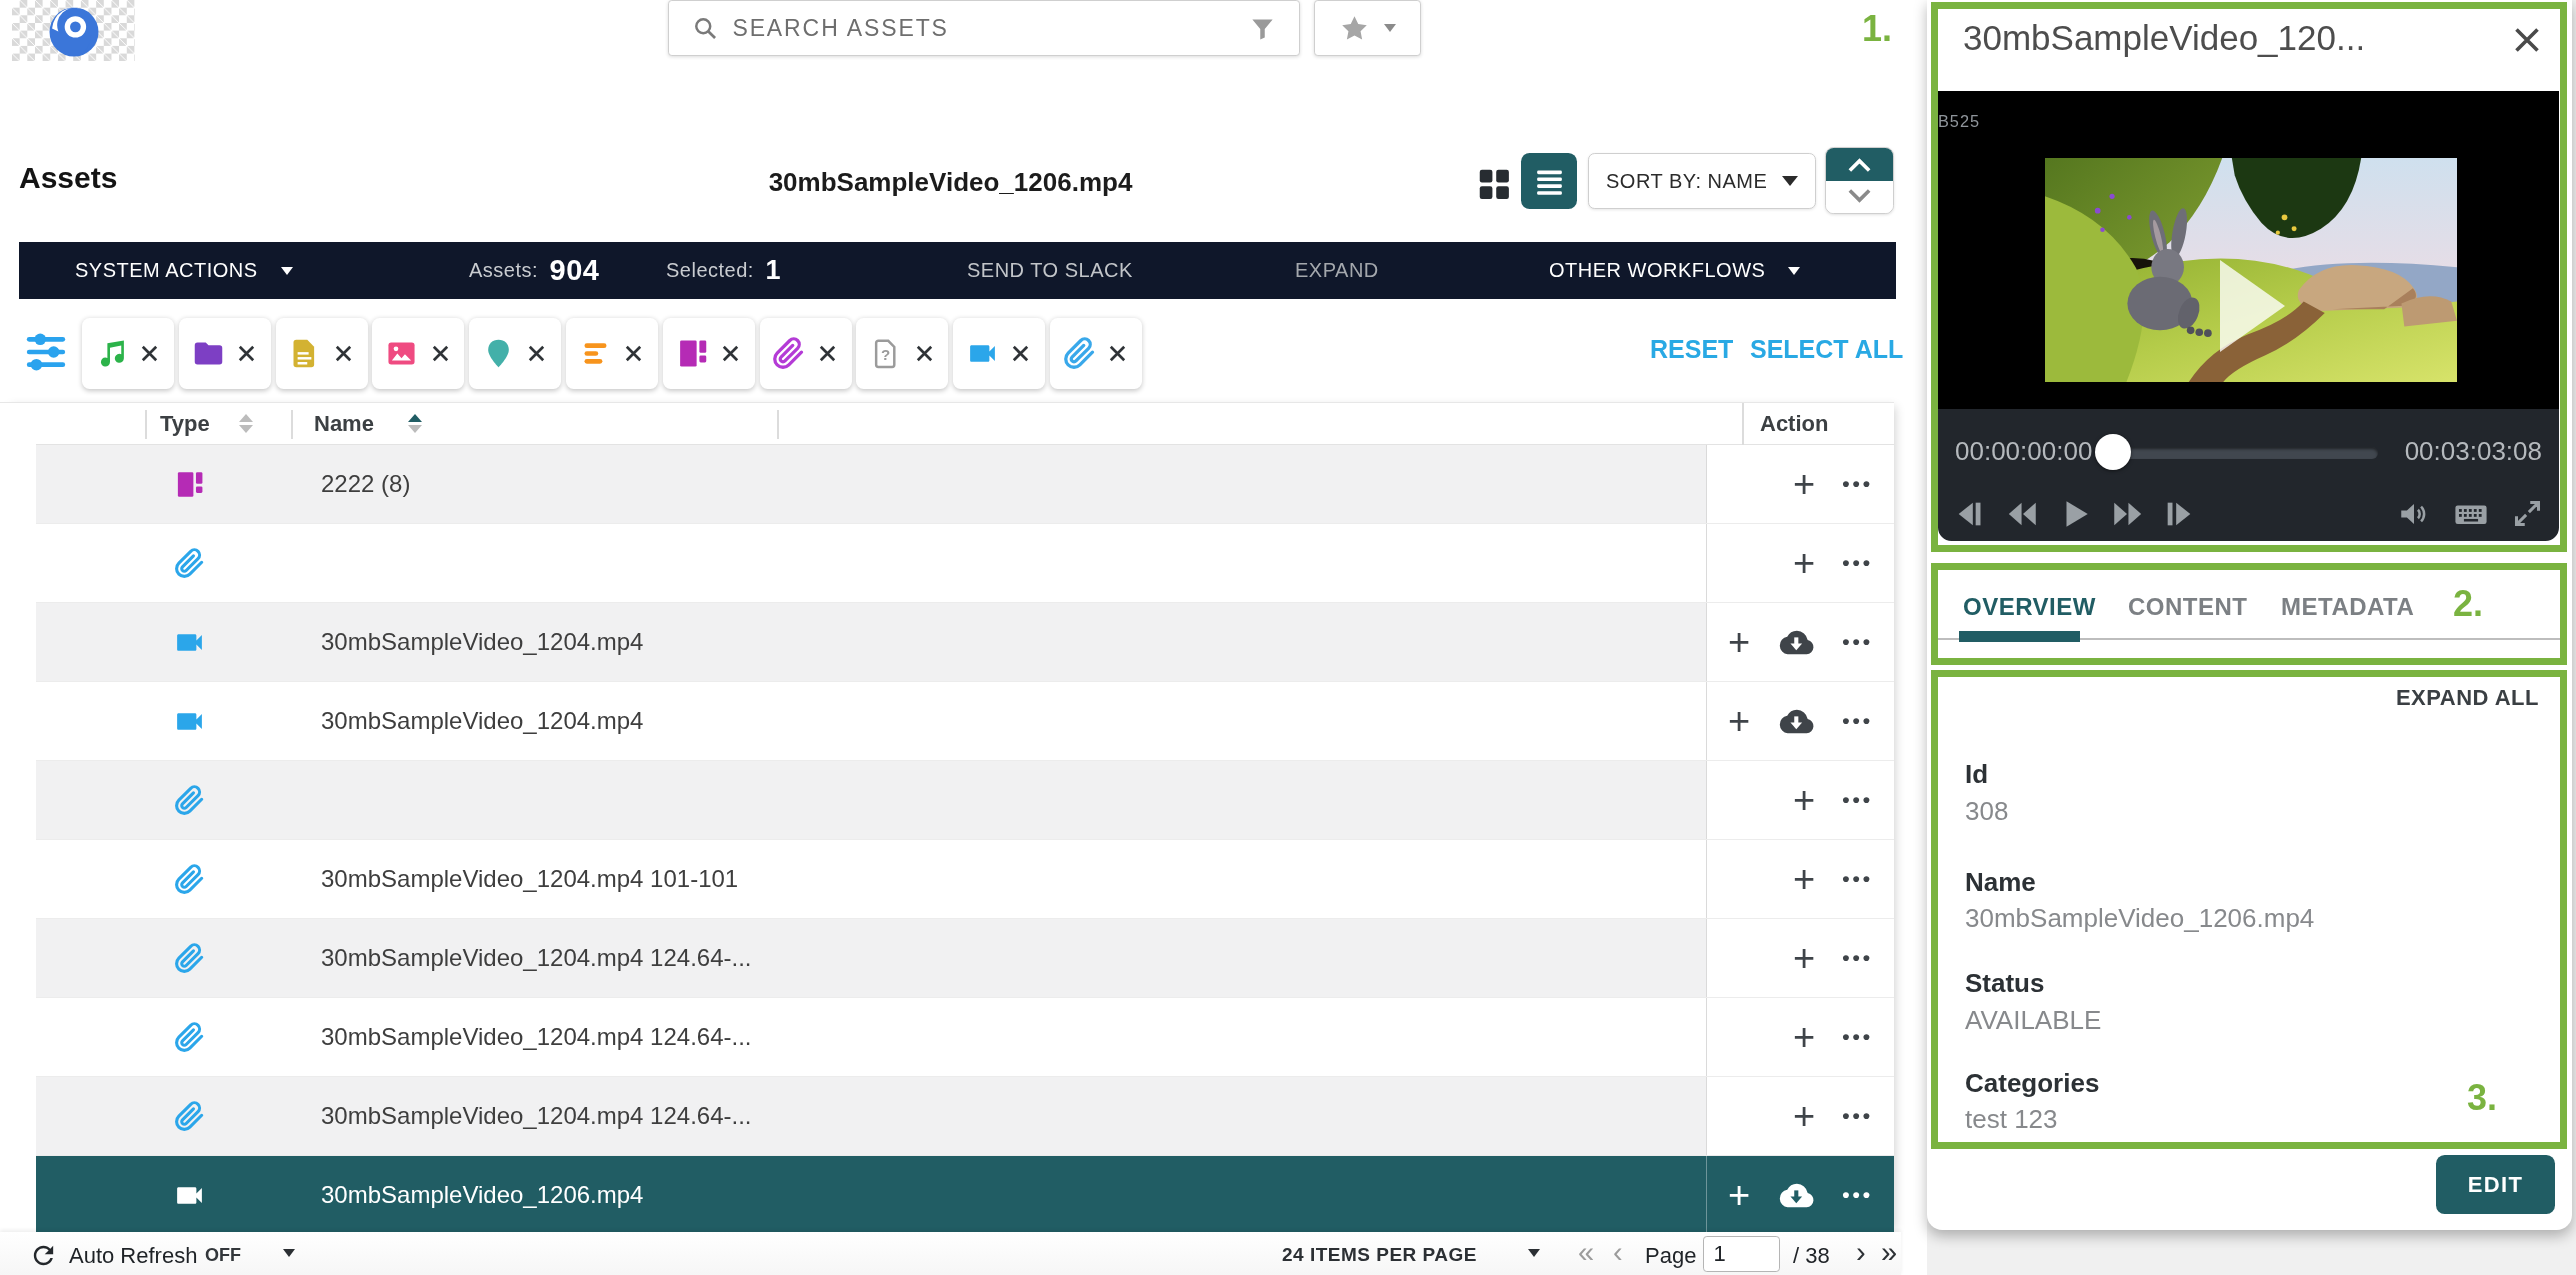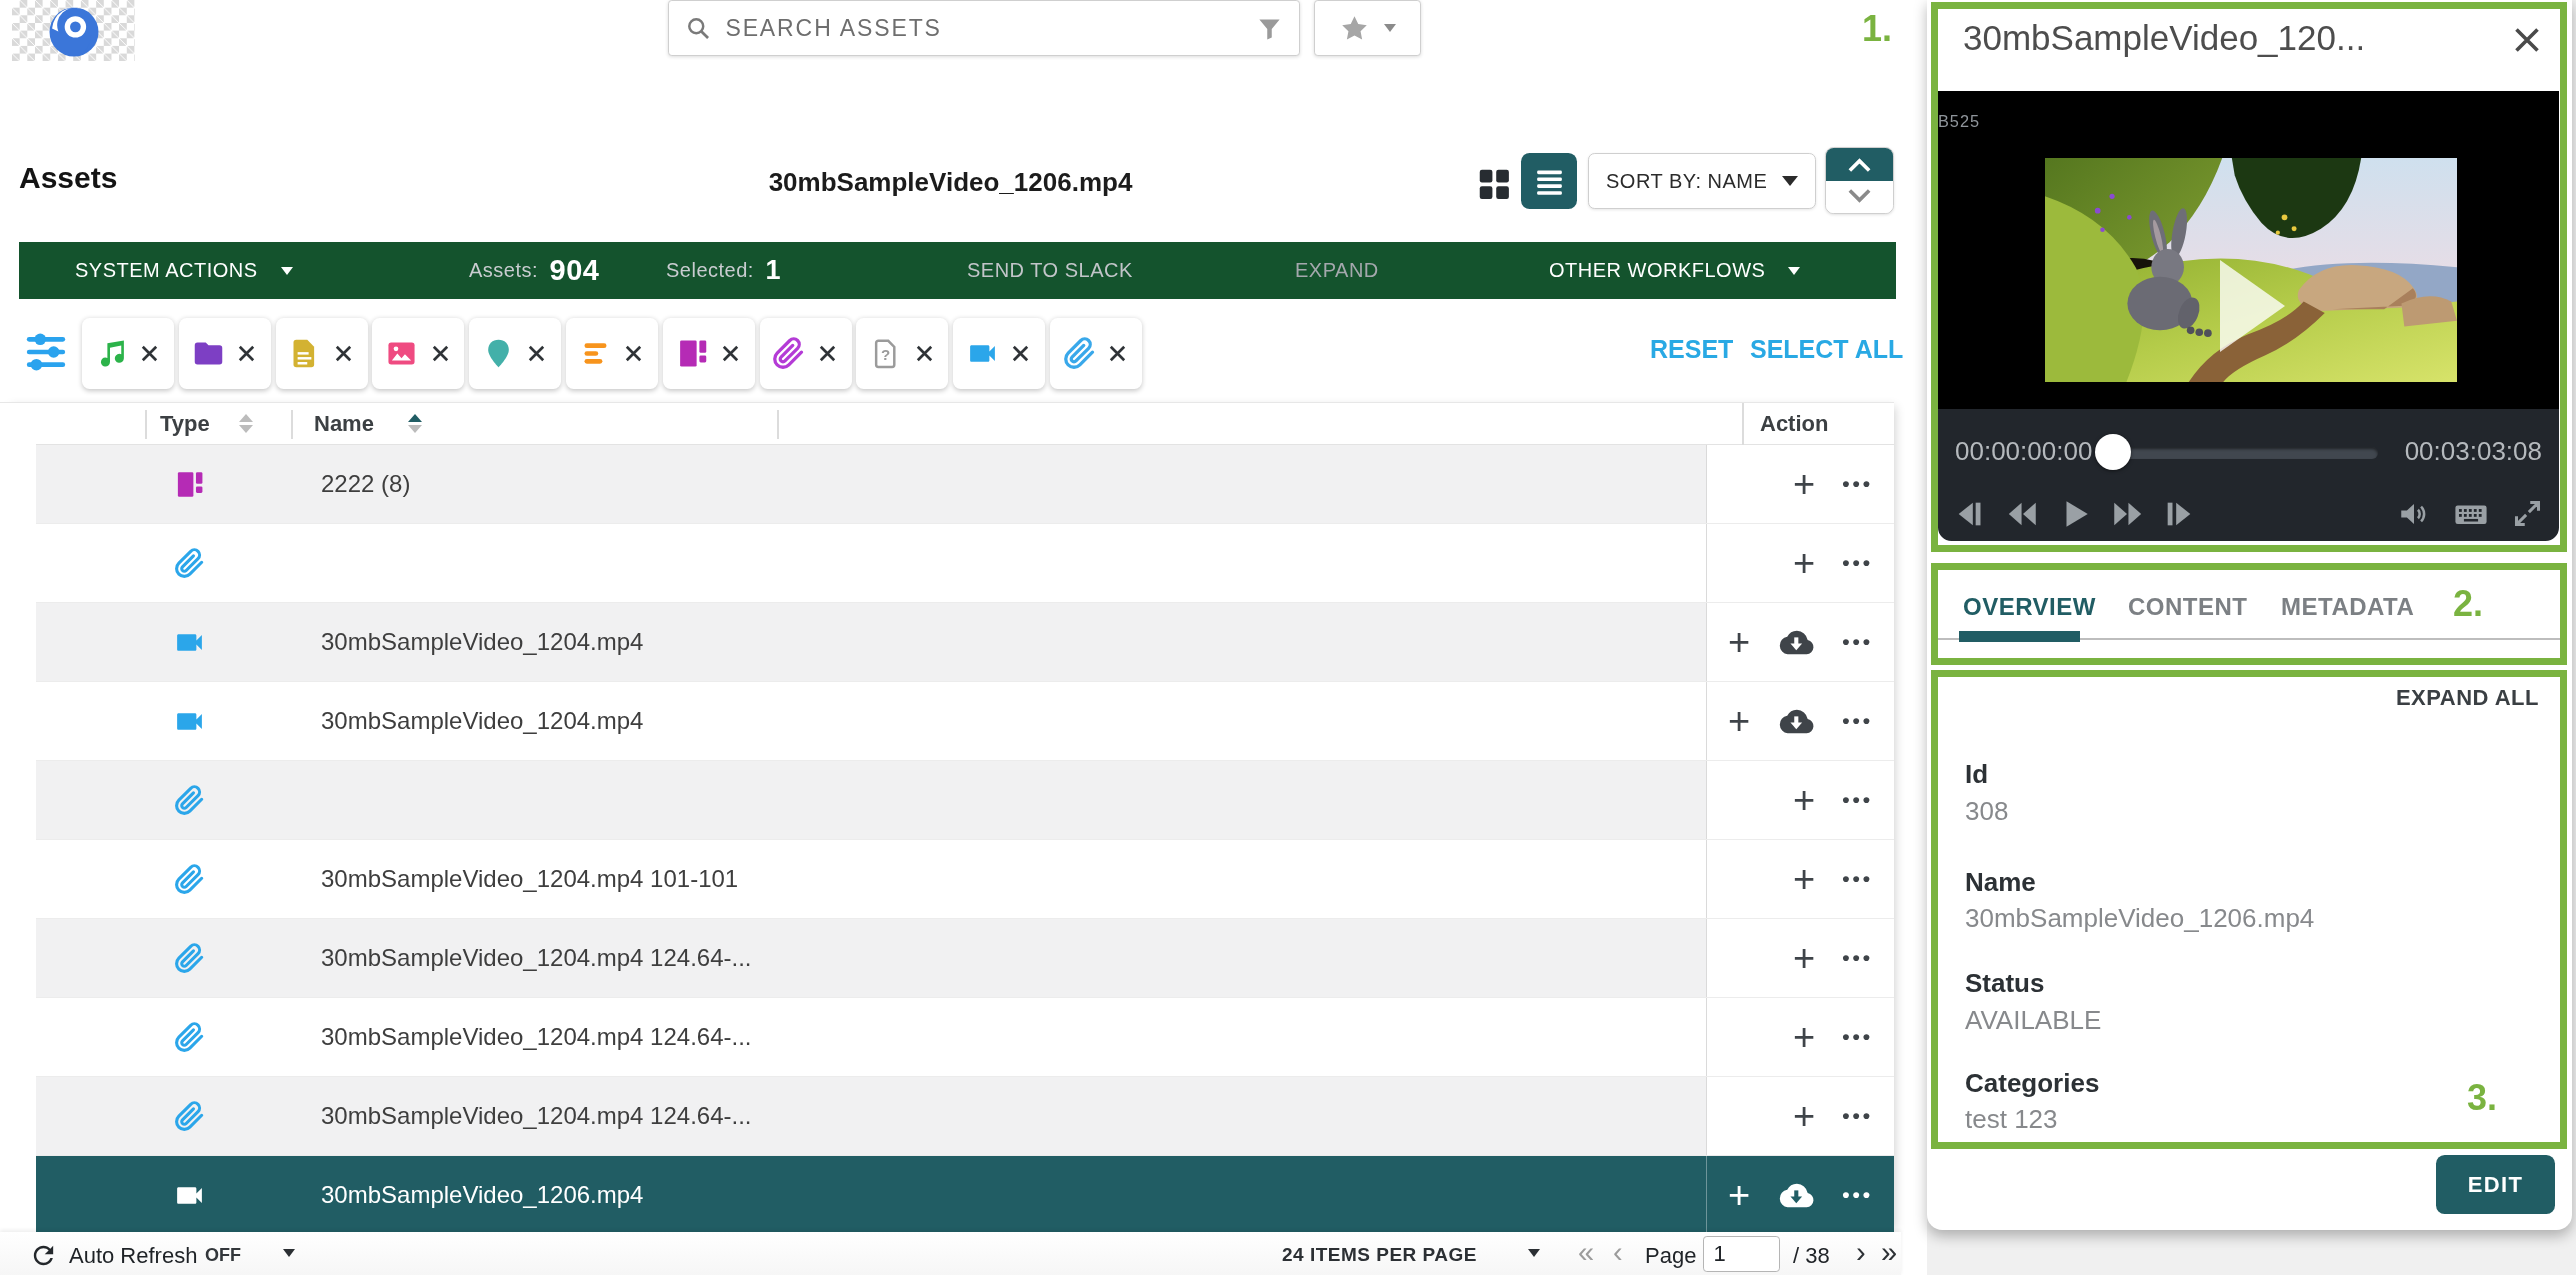--- a/index.html
+++ b/index.html
@@ -11,21 +11,21 @@
   
   .logo-tile { position:absolute; left:11.5px; top:0; width:123px; height:61px;
     background-color:#fff;
     background-image:linear-gradient(45deg,#d9d9d9 25%,transparent 25%,transparent 75%,#d9d9d9 75%),
                      linear-gradient(45deg,#d9d9d9 25%,transparent 25%,transparent 75%,#d9d9d9 75%);
     background-size:15.3px 15.3px; background-position:0 0,7.7px 7.7px; }
   .logo-tile svg { position:absolute; left:34px; top:3.8px; }
 
   .search-box { position:absolute; left:668px; top:0; width:632px; height:56px; background:#fff;
     border:1.9px solid #cfcfcf; border-radius:3.8px; box-shadow:0 1px 3.8px rgba(0,0,0,.14);
-    display:flex; align-items:center; padding:0 16px; gap:13.4px; }
+    display:flex; align-items:center; padding:0 23px; gap:13.4px; }
   .search-box input { flex:1; border:none; outline:none; font-size:23px; letter-spacing:1.9px;
     color:#444; font-family:inherit; min-width:0; background:transparent; }
   .search-box input::placeholder { color:#6e6e6e; }
   .star-box { position:absolute; left:1314px; top:0; width:107px; height:56px; background:#fff;
     border:1.9px solid #cfcfcf; border-radius:3.8px; box-shadow:0 1px 3.8px rgba(0,0,0,.14);
     display:flex; align-items:center; justify-content:center; gap:13.4px; }
 
   
   .page-title { position:absolute; left:19px; top:161px; font-size:30px; font-weight:bold; color:#141414; }
   .current-asset { position:absolute; left:0; top:167px; width:1901px; text-align:center;
@@ -40,21 +40,21 @@
   .dir-toggle { position:absolute; left:1825px; top:147px; width:69px; height:67px; background:#fff;
     border:1.9px solid #cfcfcf; border-radius:8.6px; overflow:hidden; box-shadow:0 1px 2.9px rgba(0,0,0,.12); }
   .dir-toggle .up { height:50%; background:#215d64; display:flex; align-items:center; justify-content:center; }
   .dir-toggle .down { height:50%; background:#fff; display:flex; align-items:center; justify-content:center; }
 
   .caret { display:inline-block; width:0; height:0; border-left:8.6px solid transparent;
            border-right:8.6px solid transparent; border-top:10.5px solid currentColor; }
   .caret.sm { border-left-width:6.7px; border-right-width:6.7px; border-top-width:8.6px; }
 
   
-  .action-bar { position:absolute; left:19px; top:242px; width:1877px; height:57px; background:#14532d; }
+  .action-bar { position:absolute; left:19px; top:242px; width:1877px; height:57px; background:#0f172a; }
   .ab-item { position:absolute; top:0; height:100%; display:flex; align-items:center; gap:23px;
     color:#fff; font-size:20px; letter-spacing:0.5px; white-space:nowrap; }
   .ab-label { color:#c9ccd0; } .ab-count { color:#fff; font-size:29px; font-weight:bold; }
   .ab-muted1 { color:#c2c5c9; } .ab-muted2 { color:#a4a8ad; }
 
   
   .sliders-btn { position:absolute; left:23px; top:329px; width:46px; height:46px; }
   .chips { position:absolute; left:82px; top:318px; display:flex; gap:4.8px; }
   .chip { width:92px; height:71px; background:#fff; border-radius:7.7px;
     box-shadow:0 1.9px 5.7px rgba(0,0,0,.22); display:flex; align-items:center; justify-content:center; gap:10.5px; }

